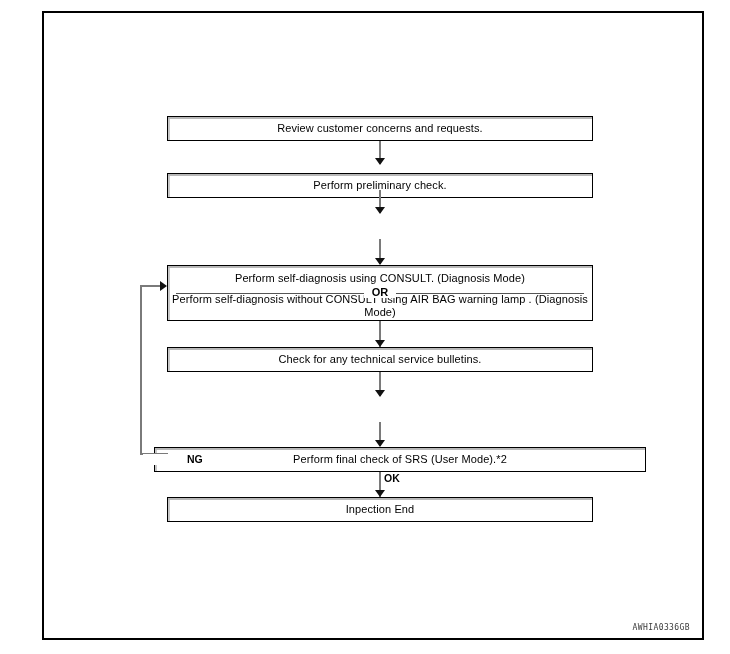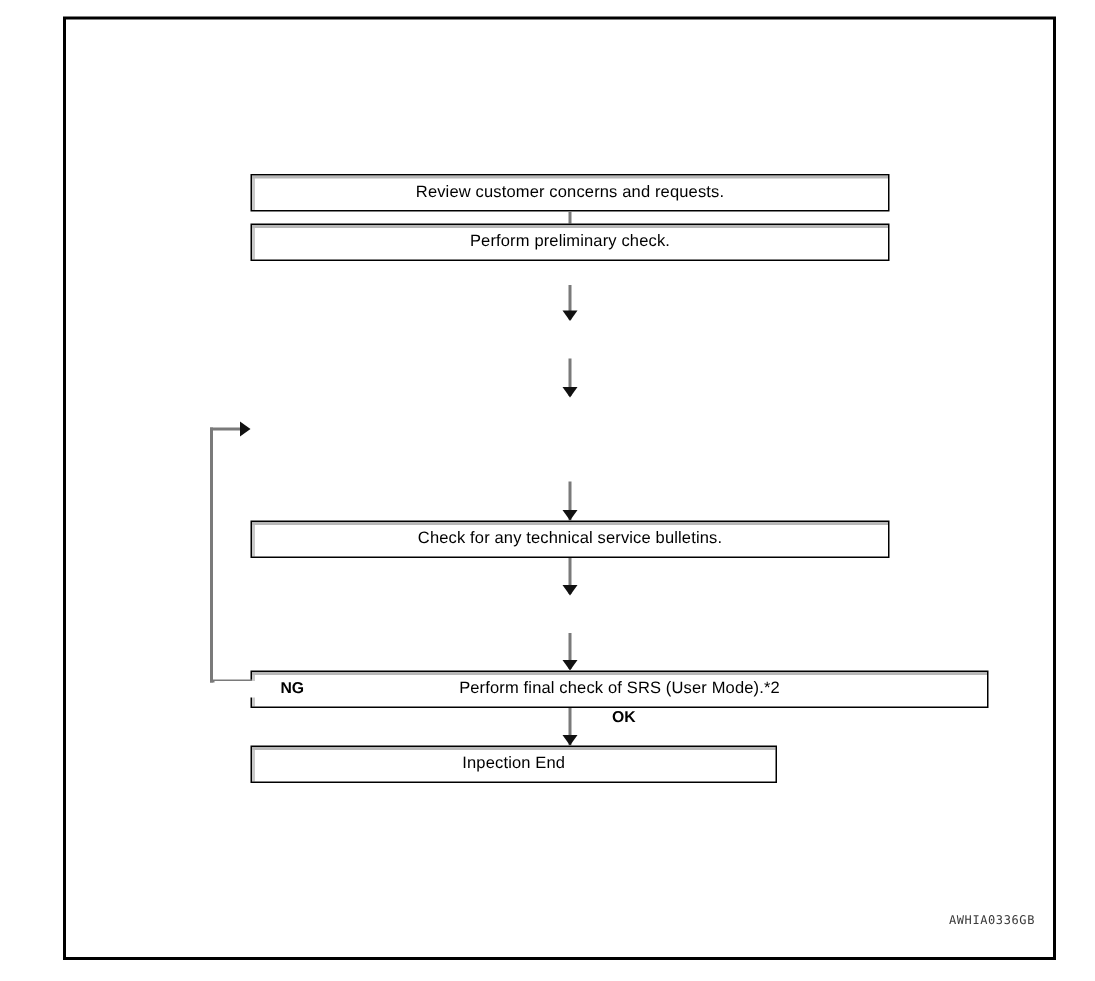--- a/index.html
+++ b/index.html
@@ -133,21 +133,21 @@
     color: #000000;
     background: #ffffff;
     line-height: 1;
     white-space: nowrap;
   }
 
   
   .fig-code {
     position: absolute;
     right: 12px;
-    bottom: 20px;
+    bottom: 6px;
     font-family: "DejaVu Sans Mono", monospace;
     font-size: 8px;
     letter-spacing: 0.4px;
     color: #3a3a3a;
     white-space: nowrap;
   }
 </style>
 </head>
 <body>
 
@@ -155,60 +155,72 @@
 
   <div class="frame">
 
     <div class="node" style="left:123px; top:103px; width:426px; height:25px;">
       <span>Review customer concerns and requests.</span>
     </div>
 
     <div class="vline" style="left:335px; top:128px; height:23px;"></div>
     <div class="arrow-down" style="left:331px; top:145px;"></div>
 
-    <div class="node" style="left:123px; top:136px; width:426px; height:25px;">
+    <div class="node" style="left:123px; top:160px; width:426px; height:25px;">
       <span>Perform preliminary check.</span>
     </div>
 
     <div class="vline" style="left:335px; top:177px; height:23px;"></div>
     <div class="arrow-down" style="left:331px; top:194px;"></div>
 
 
     <div class="vline" style="left:335px; top:226px; height:25px;"></div>
     <div class="arrow-down" style="left:331px; top:245px;"></div>
 
+    <div class="node dual" style="left:123px; top:252px; width:426px; height:56px;">
+      <div class="dual-row">
+        <span>Perform self-diagnosis using CONSULT. (Diagnosis Mode)</span>
+      </div>
+      <div class="or-sep">
+        <div class="rule"></div>
+        <span class="or-label">OR</span>
+      </div>
+      <div class="dual-row">
+        <span>Perform self-diagnosis  without CONSULT using AIR BAG warning lamp . (Diagnosis Mode)</span>
+      </div>
+    </div>
 
     <div class="vline" style="left:335px; top:308px; height:26px;"></div>
     <div class="arrow-down" style="left:331px; top:327px;"></div>
 
     <div class="node" style="left:123px; top:334px; width:426px; height:25px;">
       <span>Check for any technical service bulletins.</span>
     </div>
 
     <div class="vline" style="left:335px; top:359px; height:24px;"></div>
     <div class="arrow-down" style="left:331px; top:377px;"></div>
 
 
     <div class="vline" style="left:335px; top:409px; height:24px;"></div>
     <div class="arrow-down" style="left:331px; top:427px;"></div>
 
-    <div class="node" style="left:123px; top:434px; width:492px; height:25px;">
+    <div class="node" style="left:110px; top:434px; width:492px; height:25px;">
       <span>Perform final check of SRS (User Mode).*2</span>
     </div>
 
     <div class="vline" style="left:335px; top:459px; height:25px;"></div>
     <div class="arrow-down" style="left:331px; top:477px;"></div>
-    <div class="edge-label" style="left:340px; top:460px;margin-left:24px;">OK</div>
+    <div class="edge-label" style="left:340px; top:460px;">OK</div>
 
     <div class="hline" style="left:96px; top:440px; width:28px;"></div>
     <div class="vline" style="left:96px; top:272px; height:170px;"></div>
     <div class="hline" style="left:96px; top:272px; width:21px;"></div>
     <div class="arrow-right" style="left:116px; top:268px;"></div>
     <div class="edge-label" style="left:99px; top:441px;padding-left:44px;">NG</div>
 
-    <div class="node" style="left:123px; top:484px; width:351px; height:25px;">
+    <div class="node" style="left:123px; top:484px; width:426px; height:25px;">
       <span>Inpection End</span>
     </div>
 
     <div class="fig-code">AWHIA0336GB</div>
 
   </div>
 </div>
 
 </body></html>

